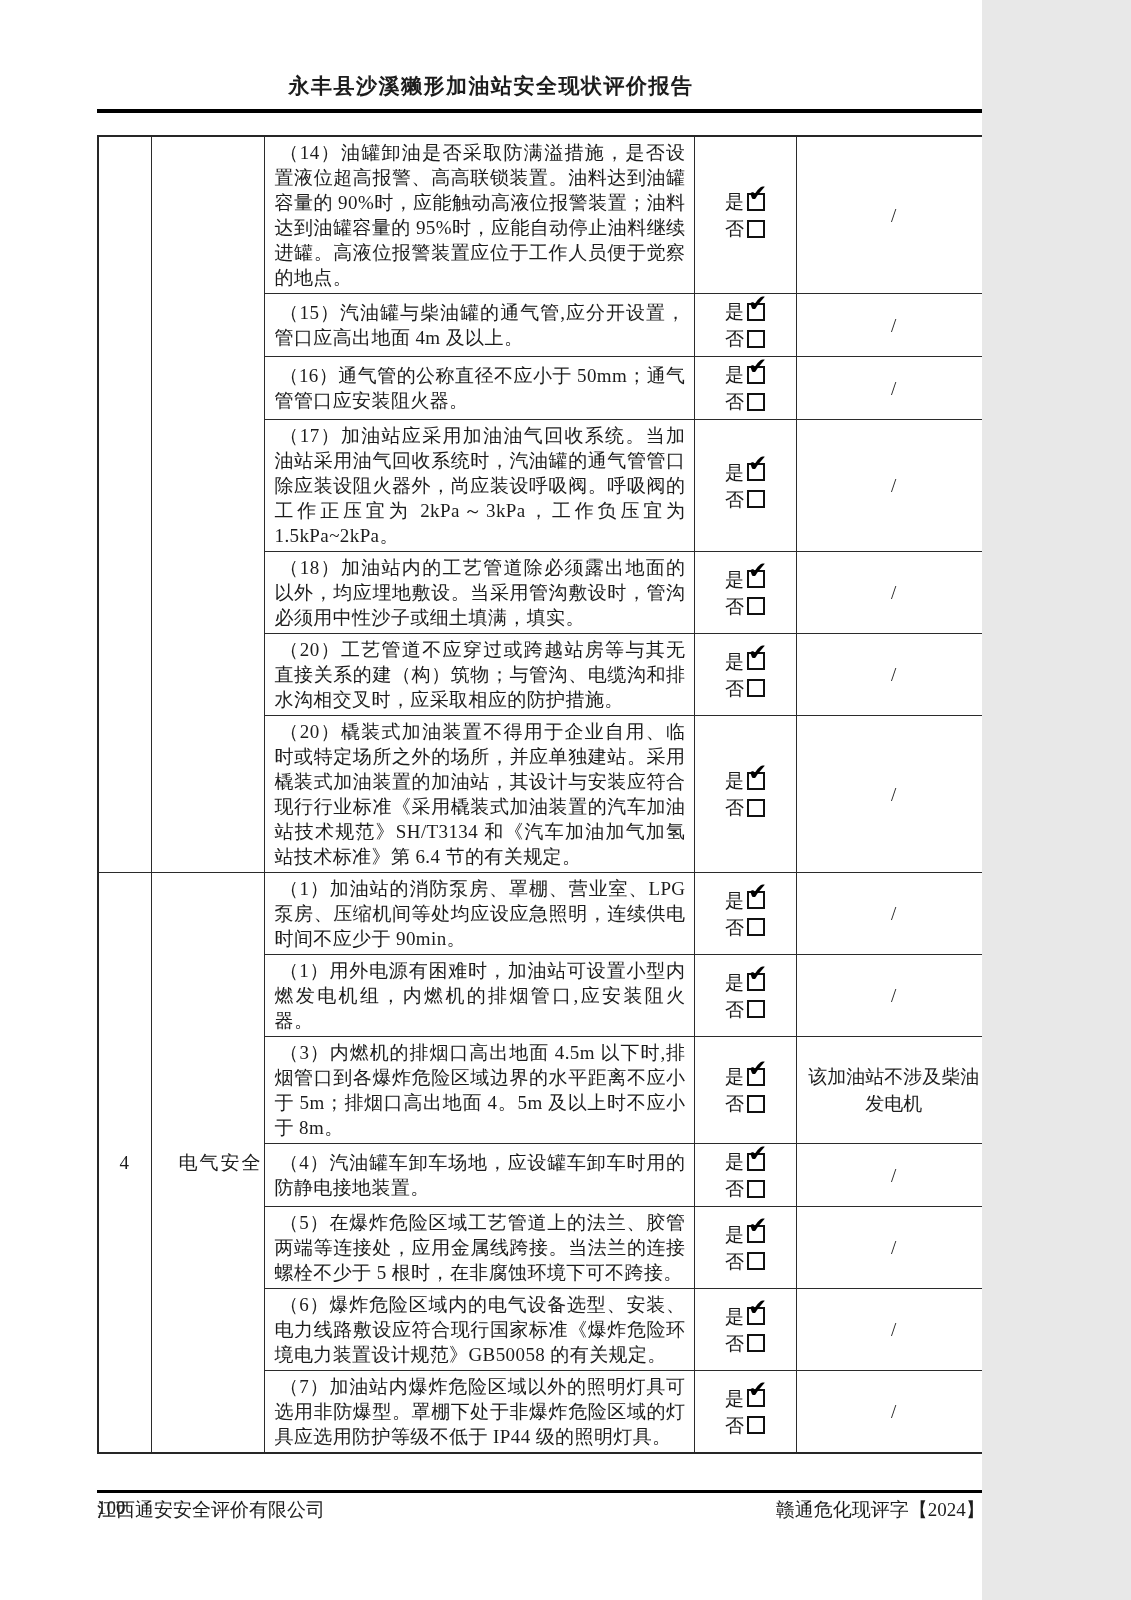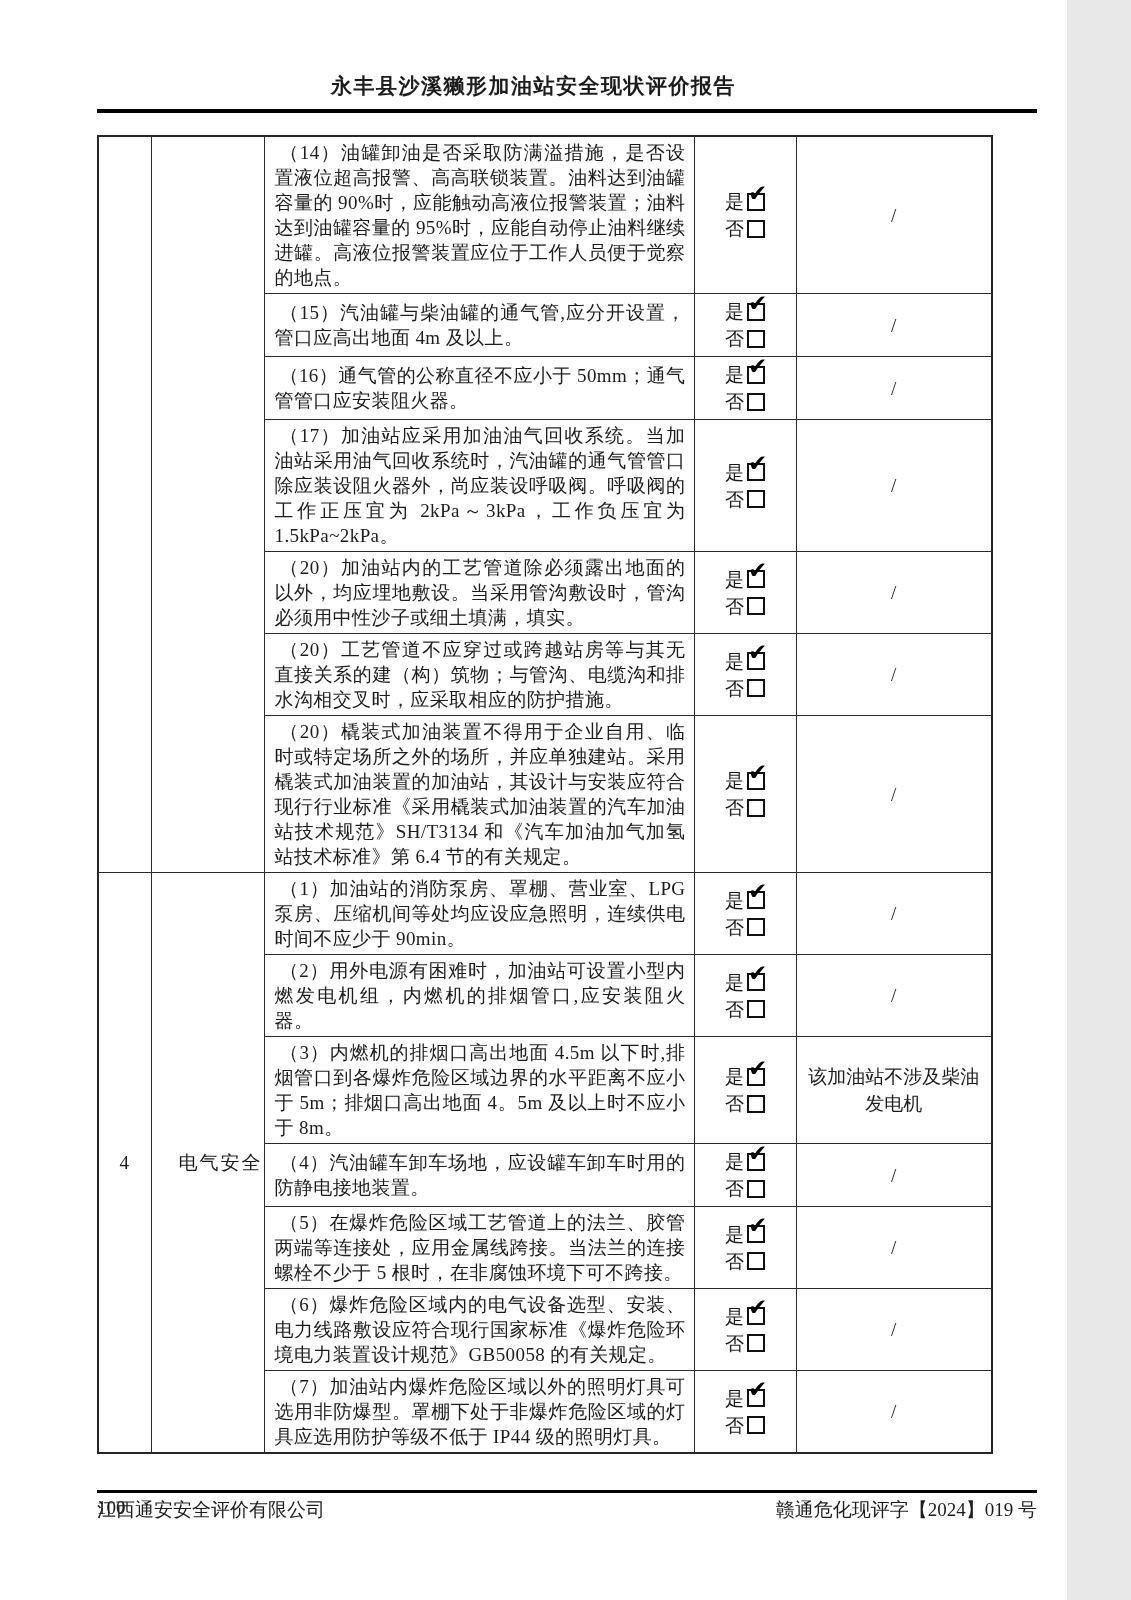--- a/index.html
+++ b/index.html
@@ -1,18 +1,18 @@
 <!DOCTYPE html>
 <html><head>
 <meta charset="utf-8">
 <style>
   html,body{margin:0;padding:0;background:#e8e8e8;}
   .page{
     position:relative;
-    width:1067px;height:1600px;
+    width:982px;height:1600px;
     background:#ffffff;
     font-family:"Liberation Serif","DejaVu Serif",serif;
     color:#1c1c1c;
     overflow:hidden;
   }
   .doc-title{
     position:absolute;top:72px;left:0;width:100%;
     text-align:center;font-size:21px;font-weight:700;letter-spacing:1.5px;
   }
   .header-rule{
@@ -157,21 +157,21 @@
             </div>
           <div class="cbl">
               <span>否</span>
               <span class="cb"></span>
             </div>
         </td>
         <td class="c-remark">/</td>
       </tr>
 
       <tr>
-        <td class="c-item">（20）加油站内的工艺管道除必须露出地面的以外，均应埋地敷设。当采用管沟敷设时，管沟必须用中性沙子或细土填满，填实。</td>
+        <td class="c-item">（18）加油站内的工艺管道除必须露出地面的以外，均应埋地敷设。当采用管沟敷设时，管沟必须用中性沙子或细土填满，填实。</td>
         <td class="c-check">
           <div class="cbl">
               <span>是</span>
               <span class="cb checked">
                 <span class="tick">✔</span>
               </span>
             </div>
           <div class="cbl">
               <span>否</span>
               <span class="cb"></span>
@@ -227,21 +227,21 @@
             </div>
           <div class="cbl">
               <span>否</span>
               <span class="cb"></span>
             </div>
         </td>
         <td class="c-remark">/</td>
       </tr>
 
       <tr>
-        <td class="c-item">（2）用外电源有困难时，加油站可设置小型内燃发电机组，内燃机的排烟管口,应安装阻火器。</td>
+        <td class="c-item">（1）用外电源有困难时，加油站可设置小型内燃发电机组，内燃机的排烟管口,应安装阻火器。</td>
         <td class="c-check">
           <div class="cbl">
               <span>是</span>
               <span class="cb checked">
                 <span class="tick">✔</span>
               </span>
             </div>
           <div class="cbl">
               <span>否</span>
               <span class="cb"></span>

